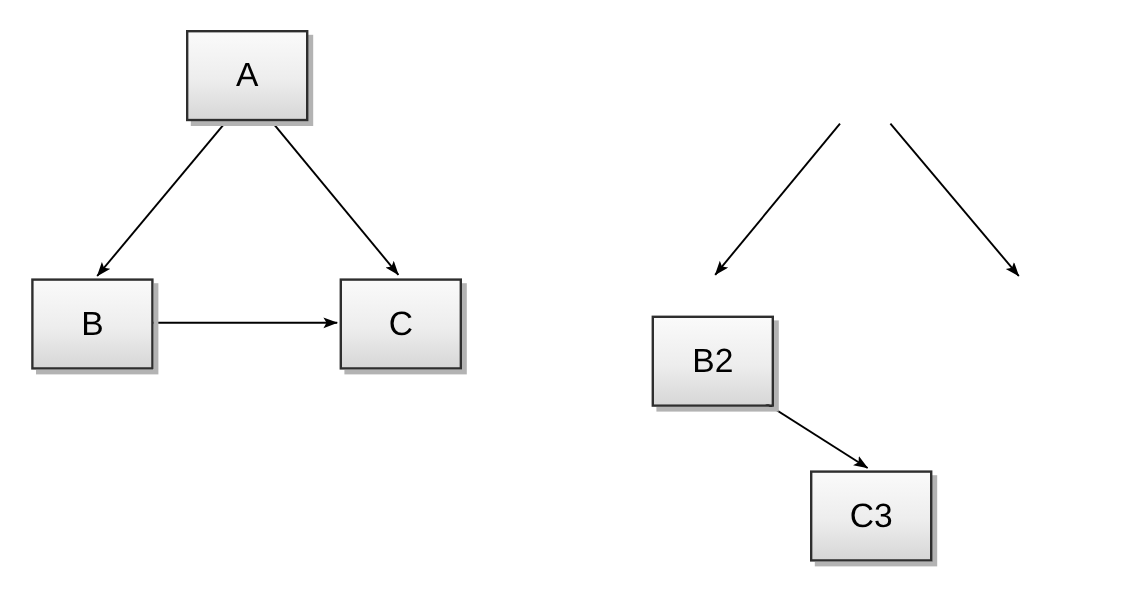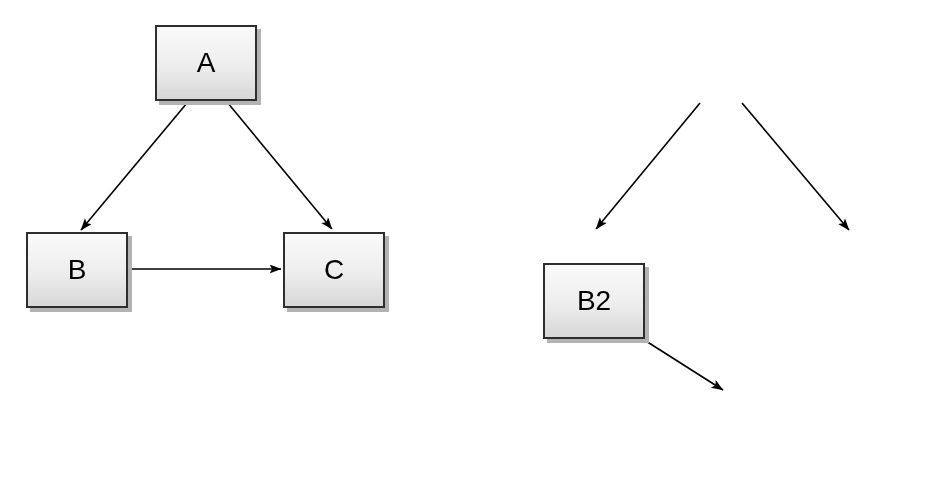--- a/index.html
+++ b/index.html
@@ -78,14 +78,17 @@
   <div class="node pos-b">
     <span>B</span>
   </div>
   <div class="node pos-c">
     <span>C</span>
   </div>
 
   <div class="node pos-b2">
     <span>B2</span>
   </div>
+  <div class="node pos-c3">
+    <span>C3</span>
+  </div>
 
 </div>
 
 </body></html>

